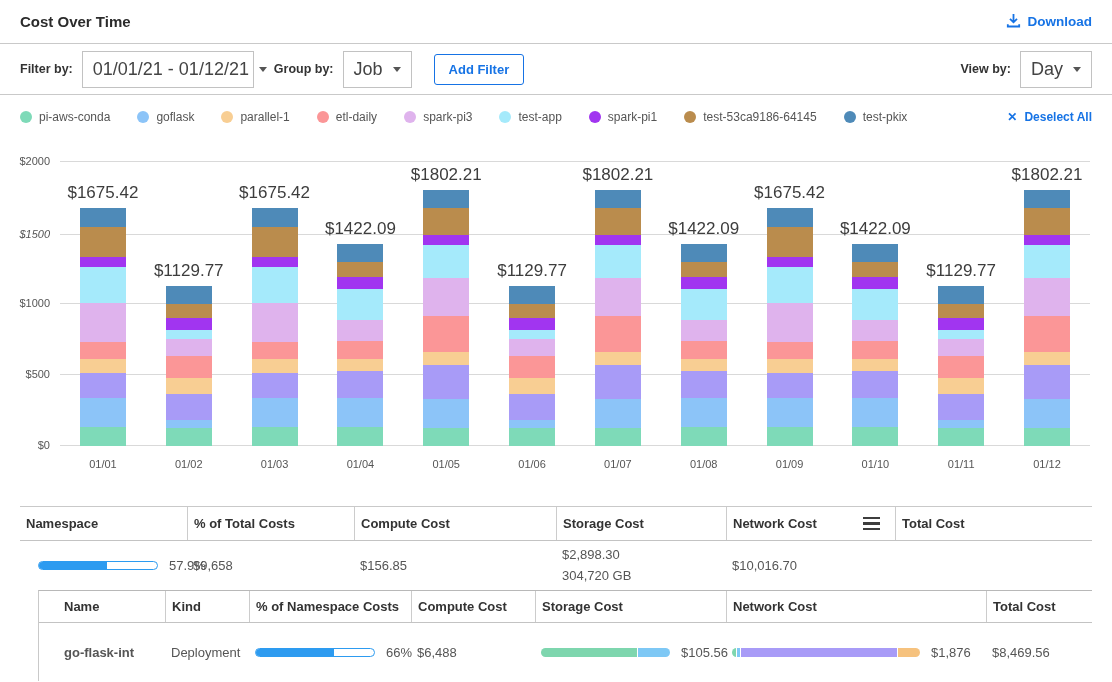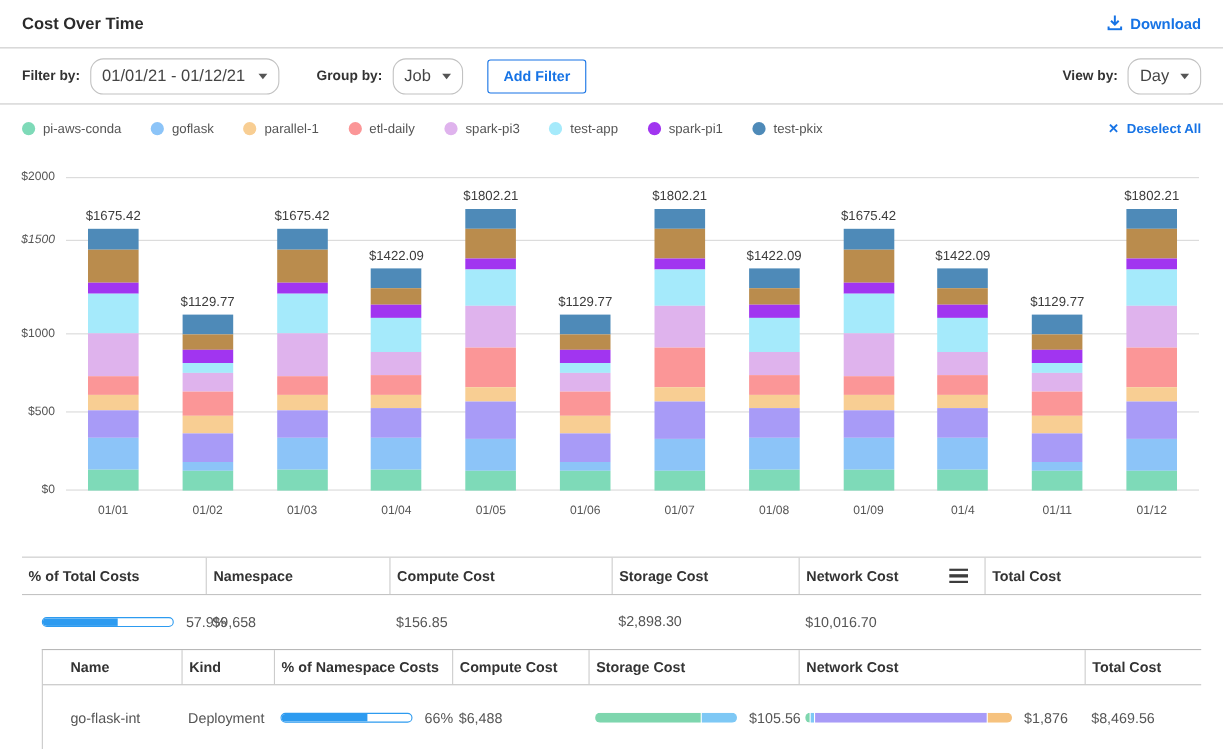--- a/index.html
+++ b/index.html
@@ -11,26 +11,26 @@
   .topbar { display:flex; justify-content:space-between; align-items:center;
     height:44px; padding:0 20px; border-bottom:1px solid #c9c9c9; }
   .title { font-size:15px; font-weight:bold; color:#2b2b2b; }
   .download { display:flex; align-items:center; gap:7px; color:#1673e5;
     font-weight:bold; font-size:13.5px; cursor:pointer; }
   
   .filter-row { display:flex; align-items:center; height:51px; padding:0 20px;
     border-bottom:1px solid #c9c9c9; }
   .lbl { font-weight:bold; font-size:12.5px; color:#333; margin-right:9px; white-space:nowrap; }
   .dd { display:flex; align-items:center; justify-content:space-between; gap:10px;
-    border:1px solid #c2c2c2; border-radius:12px; padding:7px 10px; font-size:15px;
+    border:1px solid #c2c2c2; border-radius:0; padding:7px 10px; font-size:18px;
     color:#444; background:#fff; cursor:pointer; white-space:nowrap; }
   .dd-date { width:172px; }
   .caret { width:0; height:0; border-left:4.5px solid transparent;
     border-right:4.5px solid transparent; border-top:5.5px solid #555; }
-  .gap-l { margin-left:34px; }
+  .gap-l { margin-left:20px; }
   .btn-add { margin-left:22px; border:1.5px solid #1673e5; color:#1673e5; font-weight:bold;
     font-size:13px; padding:7px 14px; border-radius:3px; background:#fff; cursor:pointer; }
   .view-wrap { margin-left:auto; display:flex; align-items:center; }
   
   .legend-row { display:flex; align-items:center; padding:0 20px; height:43px;
     font-size:12px; color:#555; }
   .legend-items { display:flex; align-items:center; gap:27px; }
   .legend-item { display:flex; align-items:center; gap:7px; cursor:pointer; }
   .dot { width:12px; height:12px; border-radius:50%; flex:none; }
   .deselect { margin-left:auto; color:#1673e5; font-weight:bold; font-size:12px;
@@ -38,21 +38,21 @@
   .x-icon { font-size:12px; font-weight:bold; }
   
   .chart { position:relative; height:330px; margin:12px 12px 0 0; }
   .plot { position:absolute; left:60px; right:10px; top:12px; height:284px; }
   .gridline { position:absolute; left:0; right:0; height:1px; background:#d9d9d9; }
   .ytick { position:absolute; left:-58px; top:-6px; width:48px; text-align:right;
     font-size:11px; color:#555; }
   .bars { position:absolute; left:0; right:0; top:0; bottom:0; display:flex; }
   .bar-col { flex:1; position:relative; display:flex; flex-direction:column;
     justify-content:flex-end; align-items:center; }
-  .total { font-size:12px; color:#3d3d3d; margin-bottom:5px; white-space:nowrap; }
+  .total { font-size:17px; color:#3d3d3d; margin-bottom:5px; white-space:nowrap; }
   .stack { width:46px; display:flex; flex-direction:column-reverse; }
   .seg-v { width:100%; }
   .date { position:absolute; bottom:-24px; font-size:11px; color:#555; white-space:nowrap; }
   
   .table { margin:26px 20px 0 20px; }
   .thead { display:grid; grid-template-columns:167px 167px 202px 170px 169px 1fr;
     border-top:1px solid #c9c9c9; border-bottom:1px solid #c3c3c3; }
   .th { font-size:13px; font-weight:bold; color:#333; padding:9px 6px;
     display:flex; align-items:center; }
   .th + .th { border-left:1px solid #ccc; }
@@ -69,21 +69,21 @@
   .nested { margin-left:18px; border-left:1px solid #c9c9c9; border-top:1px solid #b8b8b8; }
   .nhead { display:grid; grid-template-columns:126px 84px 162px 124px 191px 260px 1fr;
     border-bottom:1px solid #c3c3c3; }
   .nth { font-size:13px; font-weight:bold; color:#333; padding:8px 6px;
     display:flex; align-items:center; }
   .nth + .nth { border-left:1px solid #ccc; }
   .nth-first { padding-left:25px; }
   .ntr { display:grid; grid-template-columns:126px 84px 162px 124px 191px 260px 1fr;
     align-items:center; min-height:58px; font-size:13px; color:#555; }
   .ntd { padding:4px 6px; }
-  .ntd-first { padding-left:25px; }
+  .ntd-first { padding-left:25px;font-weight:bold; }
   .mini-wrap { display:flex; align-items:center; gap:11px; }
   .mini-bar { height:9px; border-radius:5px; overflow:hidden; display:flex; gap:1px; flex:none; }
   .mini-storage { width:129px; }
   .mini-network { width:188px; }
   .seg { height:100%; }
   .net-rows { display:flex; flex-direction:column; gap:9px; }
   
   .hamburger { margin-left:auto; margin-right:9px; display:flex; flex-direction:column;
     gap:3px; cursor:pointer; }
   .hamburger span { display:block; width:17px; height:2.5px; background:#3d3d3d; }
@@ -149,20 +149,24 @@
       </div>
       <div class="legend-item">
         <span class="dot" style="background: rgb(165, 234, 251);"></span>
         <span>test-app</span>
       </div>
       <div class="legend-item">
         <span class="dot" style="background: rgb(161, 53, 240);"></span>
         <span>spark-pi1</span>
       </div>
       <div class="legend-item">
+        <span class="dot" style="background: rgb(186, 140, 77);"></span>
+        <span>test-53ca9186-64145</span>
+      </div>
+      <div class="legend-item">
         <span class="dot" style="background: rgb(78, 138, 184);"></span>
         <span>test-pkix</span>
       </div>
     </div>
   <div class="deselect">
     <span class="x-icon">✕</span>
     <span>Deselect All</span>
   </div>
 </div>
 
@@ -170,21 +174,21 @@
   <div class="plot">
       <div class="gridline" style="bottom: 0px;">
         <span class="ytick">$0</span>
       </div>
       <div class="gridline" style="bottom: 71px;">
         <span class="ytick">$500</span>
       </div>
       <div class="gridline" style="bottom: 142px;">
         <span class="ytick">$1000</span>
       </div>
-      <div class="gridline" style="bottom: 227px; font-style: italic;">
+      <div class="gridline" style="bottom: 211px; font-style: italic;">
         <span class="ytick">$1500</span>
       </div>
       <div class="gridline" style="bottom: 284px;">
         <span class="ytick">$2000</span>
       </div>
       <div class="bars">
         <div class="bar-col">
           <div class="total">$1675.42</div>
           <div class="stack">
             <div class="seg-v" style="height: 19.17px; background: rgb(126, 218, 184);"></div>
@@ -335,21 +339,21 @@
             <div class="seg-v" style="height: 28.684px; background: rgb(140, 196, 248);"></div>
             <div class="seg-v" style="height: 27.548px; background: rgb(168, 155, 247);"></div>
             <div class="seg-v" style="height: 12.07px; background: rgb(248, 206, 147);"></div>
             <div class="seg-v" style="height: 18.176px; background: rgb(251, 150, 151);"></div>
             <div class="seg-v" style="height: 20.732px; background: rgb(223, 179, 237);"></div>
             <div class="seg-v" style="height: 30.956px; background: rgb(165, 234, 251);"></div>
             <div class="seg-v" style="height: 12.07px; background: rgb(161, 53, 240);"></div>
             <div class="seg-v" style="height: 14.484px; background: rgb(186, 140, 77);"></div>
             <div class="seg-v" style="height: 18.3308px; background: rgb(78, 138, 184);"></div>
           </div>
-          <div class="date">01/4</div>
+          <div class="date">01/10</div>
         </div>
         <div class="bar-col">
           <div class="total">$1129.77</div>
           <div class="stack">
             <div class="seg-v" style="height: 18.034px; background: rgb(126, 218, 184);"></div>
             <div class="seg-v" style="height: 7.526px; background: rgb(140, 196, 248);"></div>
             <div class="seg-v" style="height: 26.128px; background: rgb(168, 155, 247);"></div>
             <div class="seg-v" style="height: 16.33px; background: rgb(248, 206, 147);"></div>
             <div class="seg-v" style="height: 21.726px; background: rgb(251, 150, 151);"></div>
             <div class="seg-v" style="height: 17.75px; background: rgb(223, 179, 237);"></div>
@@ -375,22 +379,22 @@
             <div class="seg-v" style="height: 18.2058px; background: rgb(78, 138, 184);"></div>
           </div>
           <div class="date">01/12</div>
         </div>
       </div>
     </div>
 </div>
 
 <div class="table">
   <div class="thead">
+    <div class="th">Namespace</div>
     <div class="th">% of Total Costs</div>
-    <div class="th">Namespace</div>
     <div class="th">Compute Cost</div>
     <div class="th">Storage Cost</div>
     <div class="th">
       <span>Network  Cost</span>
       <span class="hamburger">
           <span></span>
           <span></span>
           <span></span>
         </span>
     </div>
@@ -401,20 +405,21 @@
     <div class="td pct-cell">
       <span class="pill">
         <span class="pill-fill" style="width: 57.9%;"></span>
       </span>
       <span>57.9%</span>
     </div>
     <div class="td">$9,658</div>
     <div class="td">$156.85</div>
     <div class="td two-line">
       <div>$2,898.30</div>
+      <div>304,720 GB</div>
     </div>
     <div class="td">$10,016.70</div>
   </div>
 
   <div class="nested">
     <div class="nhead">
       <div class="nth nth-first">Name</div>
       <div class="nth">Kind</div>
       <div class="nth">% of Namespace Costs</div>
       <div class="nth">Compute Cost</div>

